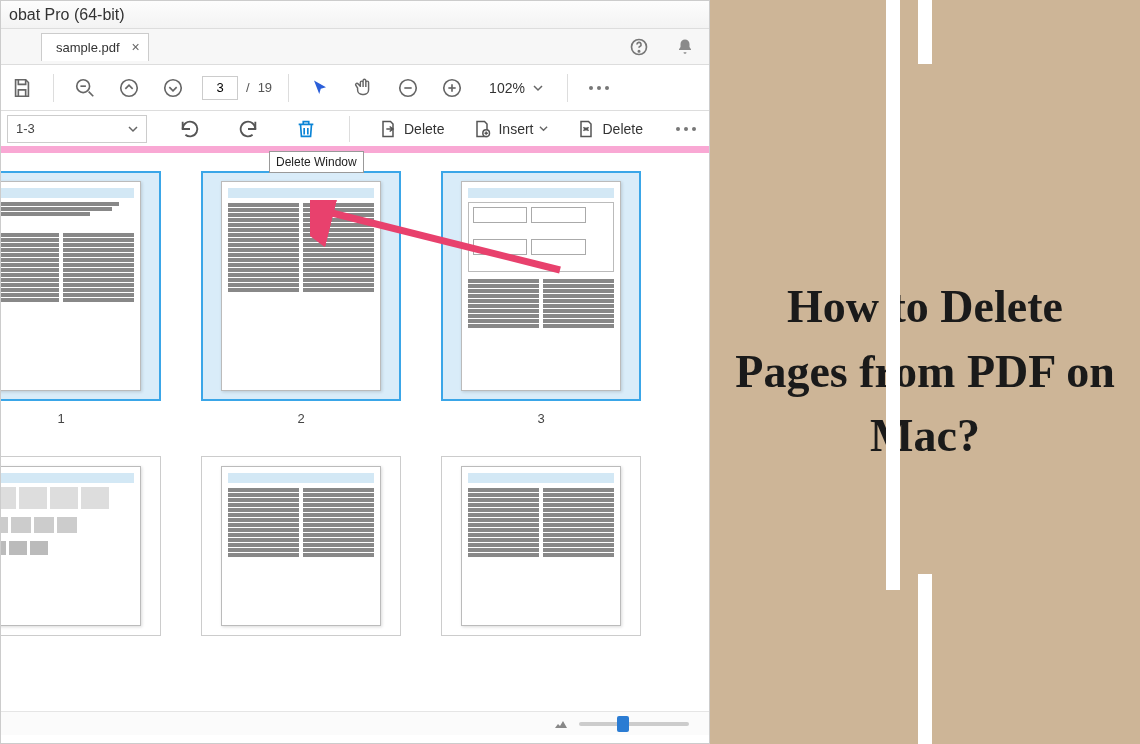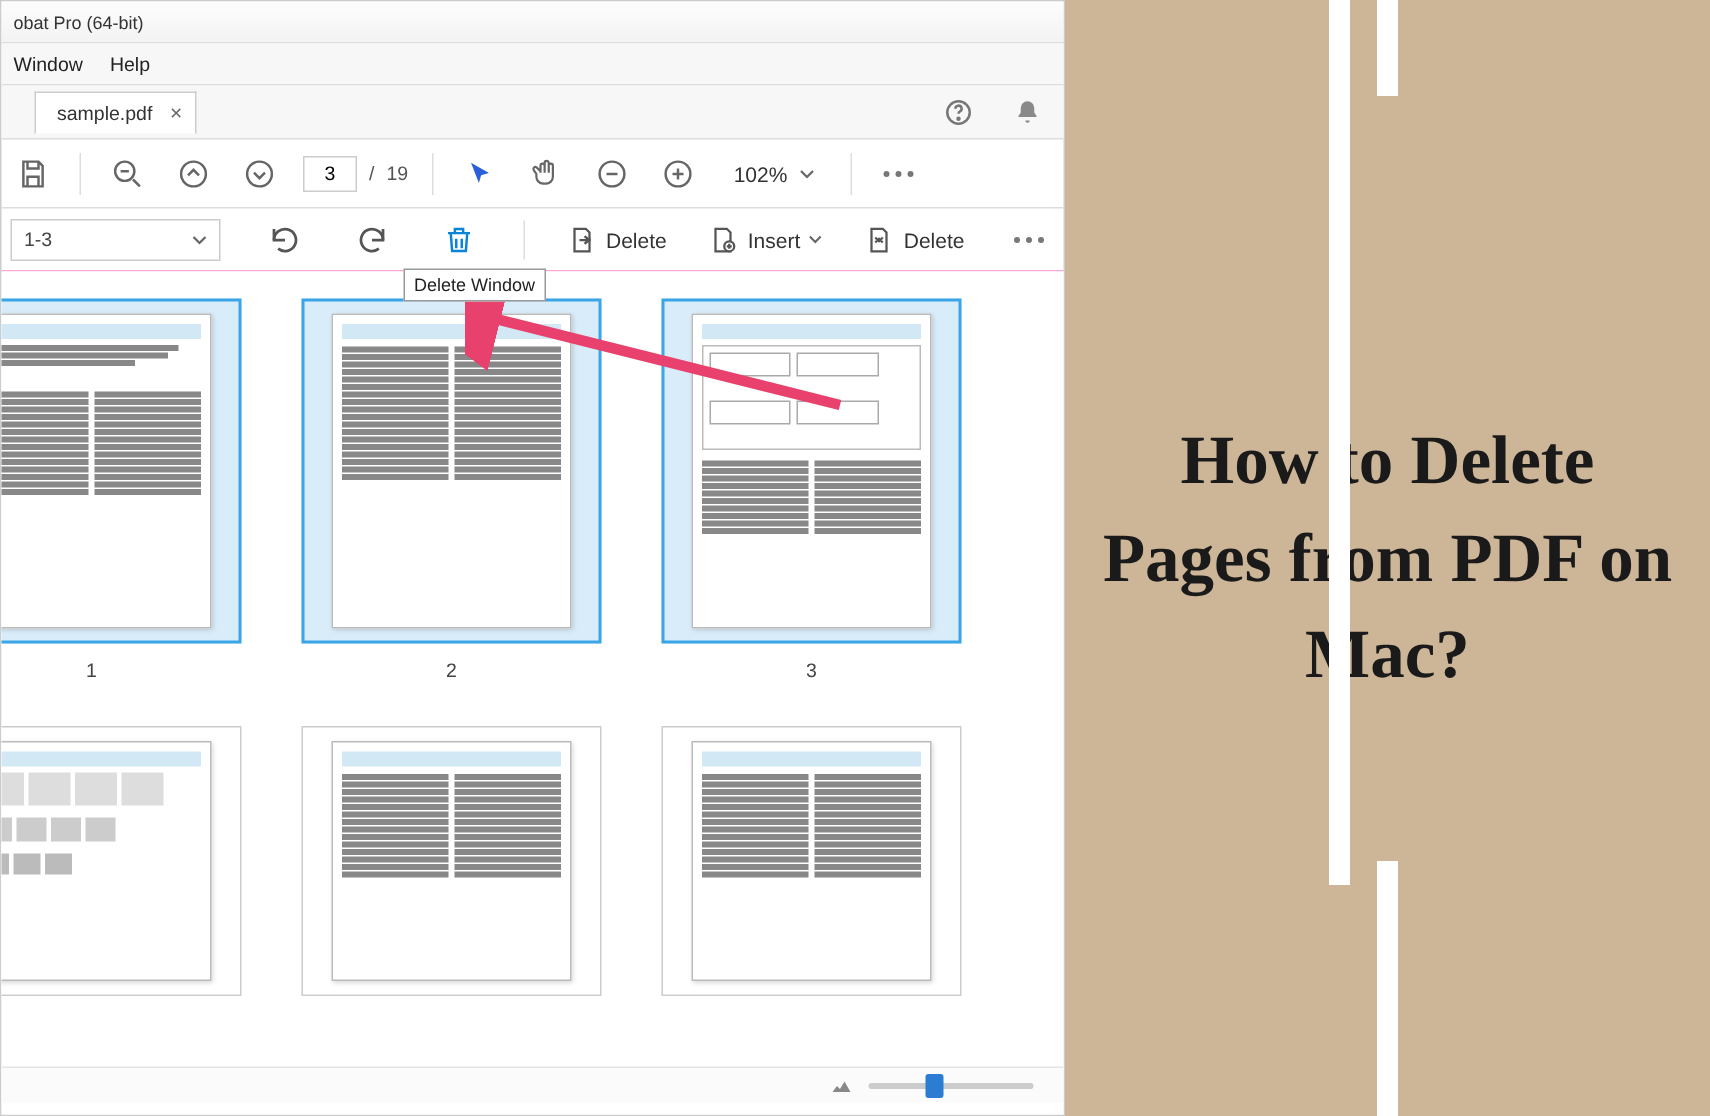--- a/index.html
+++ b/index.html
@@ -3,43 +3,43 @@
 <meta charset="utf-8">
 <style>
 * { box-sizing: border-box; margin: 0; padding: 0; }
 body { font-family: "Segoe UI", Arial, sans-serif; font-size: 13px; color: #333; background: #fff; width: 1140px; height: 744px; overflow: hidden; position: relative; }
 
 .container { display: flex; width: 1140px; height: 744px; }
 
 .app-panel { width: 710px; height: 744px; background: #fff; display: flex; flex-direction: column; border: 1px solid #ccc; }
 
 
-.titlebar { height: 28px; background: linear-gradient(#fdfdfd,#f3f3f3); border-bottom: 1px solid #ddd; display: flex; align-items: center; padding: 12px 8px; font-size: 12px; color: #333; }
+.titlebar { height: 28px; background: linear-gradient(#fdfdfd,#f3f3f3); border-bottom: 1px solid #ddd; display: flex; align-items: center; padding: 12px 8px; font-size: 16px; color: #333; }
 
 
 .menubar { height: 28px; background: #f7f7f7; border-bottom: 1px solid #ddd; display: flex; align-items: center; gap: 18px; padding: 0 8px; font-size: 13px; color: #222; }
 .menubar span { cursor: default; }
 
 
-.tabstrip { height: 36px; background: #f7f7f7; border-bottom: 1px solid #ddd; display: flex; align-items: center; padding: 0 2px; position: relative; }
+.tabstrip { height: 36px; background: #f7f7f7; border-bottom: 1px solid #ddd; display: flex; align-items: center; padding: 0 20px; position: relative; }
 .tab { height: 28px; background: #fff; border: 1px solid #ccc; border-bottom: none; display: flex; align-items: center; padding: 0 28px 0 14px; font-size: 13px; color: #333; margin-left: 20px; position: relative; }
 .tab-close { position: absolute; right: 8px; color: #666; font-size: 14px; }
 .tabstrip-right { position: absolute; right: 12px; display: flex; gap: 22px; align-items: center; }
 .icon-btn { width: 24px; height: 24px; display: flex; align-items: center; justify-content: center; color: #666; }
 
 
 .toolbar1 { height: 46px; border-bottom: 1px solid #ddd; display: flex; align-items: center; padding: 0 6px; gap: 14px; color: #555; }
 .toolbar1 .sep { width: 1px; height: 28px; background: #ddd; margin: 0 2px; }
 .tb-icon { width: 30px; height: 30px; display: flex; align-items: center; justify-content: center; }
 .page-box { display: flex; align-items: center; gap: 8px; }
 .page-input { width: 36px; height: 24px; text-align: center; border: 1px solid #ccc; font-size: 13px; }
 .zoom-select { display: flex; align-items: center; gap: 8px; padding: 2px 8px; font-size: 14px; color: #333; }
 
 
-.toolbar2 { height: 42px; border-bottom: 1px solid #f9a8d4; display: flex; align-items: center; padding: 0 6px; gap: 28px; color: #444; position: relative; }
+.toolbar2 { height: 42px; border-bottom: 7px solid #f9a8d4; display: flex; align-items: center; padding: 0 6px; gap: 28px; color: #444; position: relative; }
 .range-select { width: 140px; height: 28px; border: 1px solid #ccc; display: flex; align-items: center; justify-content: space-between; padding: 0 8px; font-size: 13px; color: #444; }
 .tool-chip { display: flex; align-items: center; gap: 6px; font-size: 14px; color: #333; }
 .delete-btn svg { stroke: #0a84d6; }
 .tooltip { position: absolute; top: 40px; left: 268px; background: #fff; border: 1px solid #999; padding: 3px 6px; font-size: 12px; color: #222; white-space: nowrap; z-index: 20; }
 
 
 .arrow { position: absolute; top: 200px; left: 310px; z-index: 15; }
 
 
 .thumb-area { flex: 1; background: #fff; overflow: hidden; padding: 18px 0 0 0; position: relative; }
@@ -75,24 +75,20 @@
 <body>
 
 <div class="container">
 
   <div class="app-panel">
 
     <div class="titlebar">
       <span>obat Pro (64-bit)</span>
     </div>
 
-    <div class="menubar">
-      <span>Window</span>
-      <span>Help</span>
-    </div>
 
     <div class="tabstrip">
       <div class="tab">
         <span>sample.pdf</span>
         <span class="tab-close">×</span>
       </div>
       <div class="tabstrip-right">
         <div class="icon-btn">
           <svg width="20" height="20" viewBox="0 0 24 24" fill="none" stroke="#777" stroke-width="2">
               <circle cx="12" cy="12" r="9"></circle>

